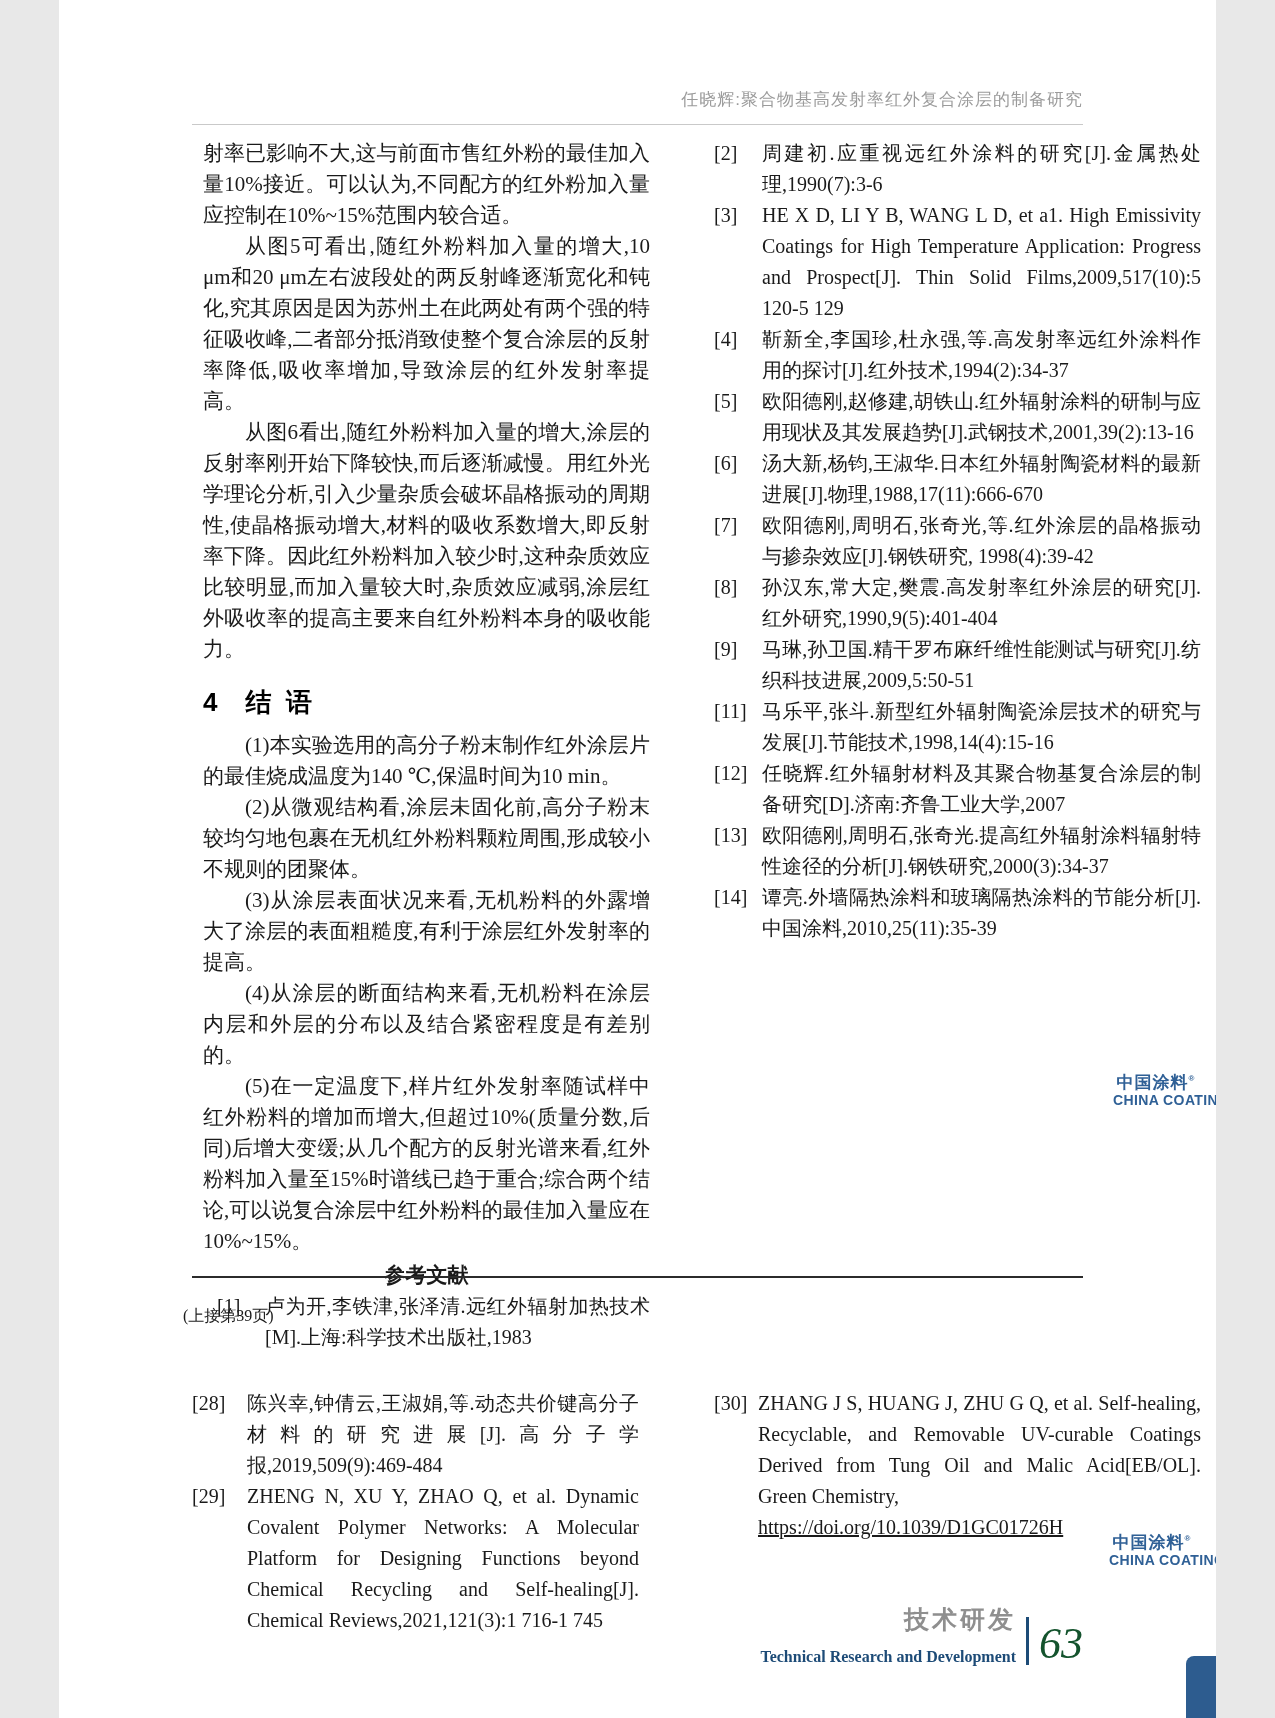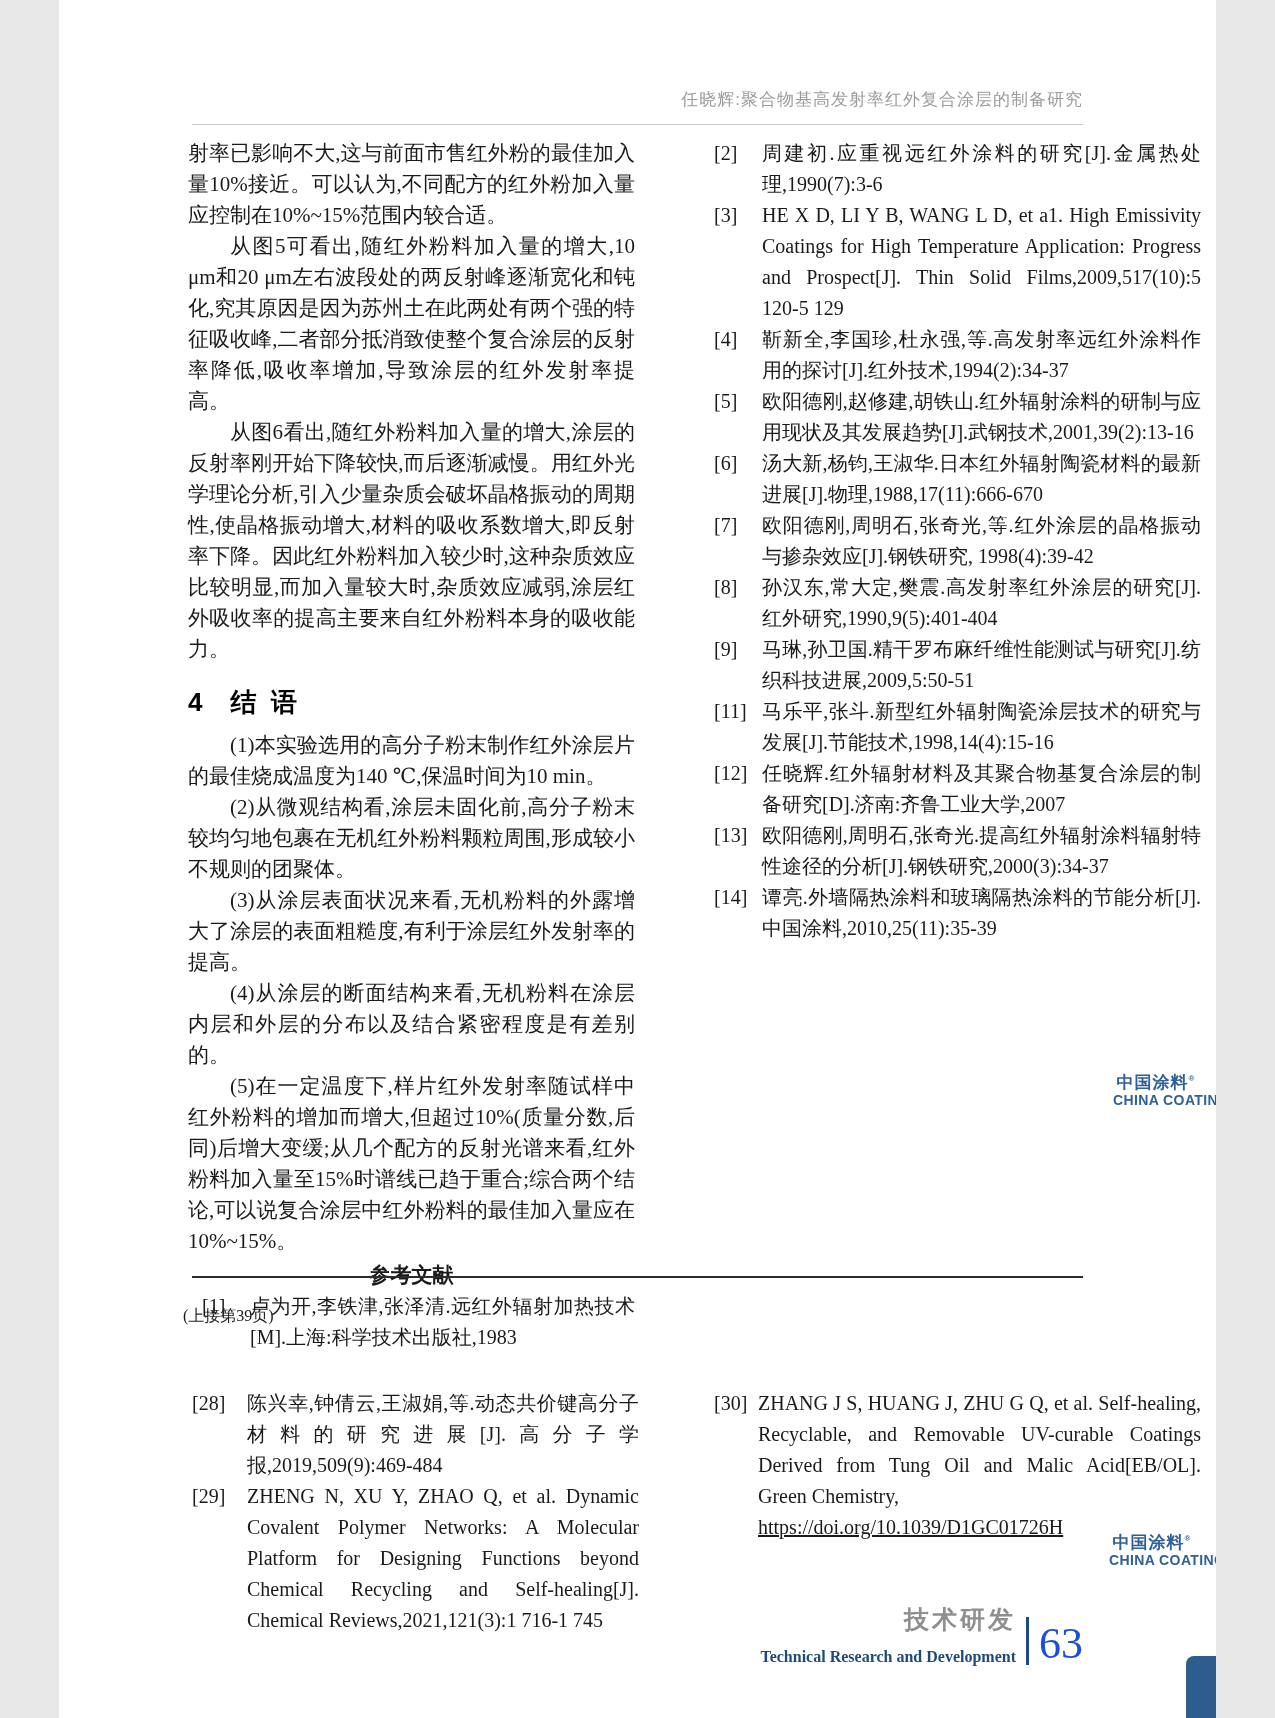--- a/index.html
+++ b/index.html
@@ -14,21 +14,21 @@
     position:absolute; top:88px; right:133px;
     font-size:17px; color:#9b9b9b; letter-spacing:1px;
     font-family:"Liberation Sans","DejaVu Sans",sans-serif;
   }
   .header-rule {
     position:absolute; top:124px; left:133px; right:133px;
     height:1px; background:#c9c9c9;
   }
   
   .col { position:absolute; text-align:justify; }
-  .left-col  { left:129px; top:138px; width:447px; }
+  .left-col  { left:144px; top:138px; width:447px; }
   .right-col { left:655px; top:138px; width:487px; }
   .body-par {
     margin:0; font-size:21px; line-height:31px;
   }
   .indent { text-indent:2em; }
   .sec-heading {
     margin:20px 0 10px 0; font-size:26px; font-weight:bold;
     color:#000000; font-family:"Liberation Sans","DejaVu Sans",sans-serif;
   }
   .sec-title { margin-left:28px; white-space:pre-wrap; }
@@ -73,22 +73,23 @@
   .footer-cn {
     font-size:25px; font-weight:bold; color:#8f8f8f; letter-spacing:3px;
     font-family:"Liberation Sans","DejaVu Sans",sans-serif; line-height:1.1;
   }
   .footer-en {
     font-size:16px; font-weight:bold; color:#1d4b77; margin-top:14px;
     font-family:"Liberation Serif","DejaVu Serif",serif; line-height:1.1;
   }
   .footer-bar { width:3px; height:48px; background:#1d4b77; margin:0 10px; }
   .footer-num {
-    font-size:44px; color:#1d4ed8; line-height:0.95;
+    font-size:44px; color:#14532d; line-height:0.95;
     font-family:"Liberation Serif","DejaVu Serif",serif;
+    font-style:italic;
   }
   .corner-mark {
     position:absolute; right:0; bottom:0; width:30px; height:62px;
     background:#2d5c8f; border-radius:8px 0 0 0;
   }
 </style>
 </head>
 <body>
 
 <div class="page">

